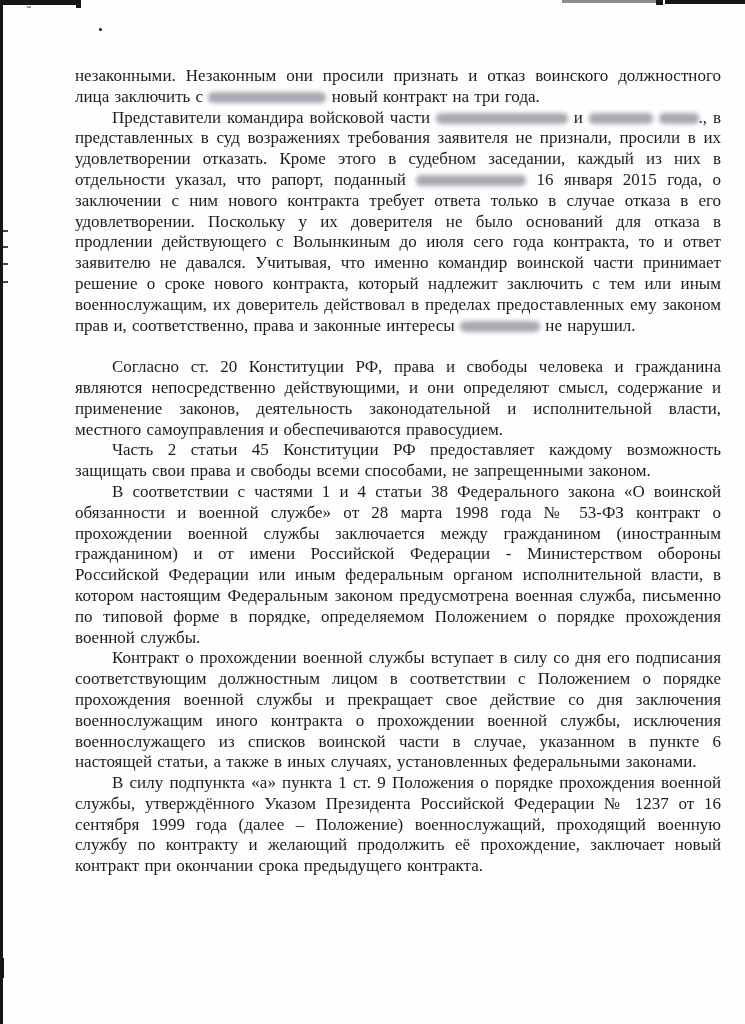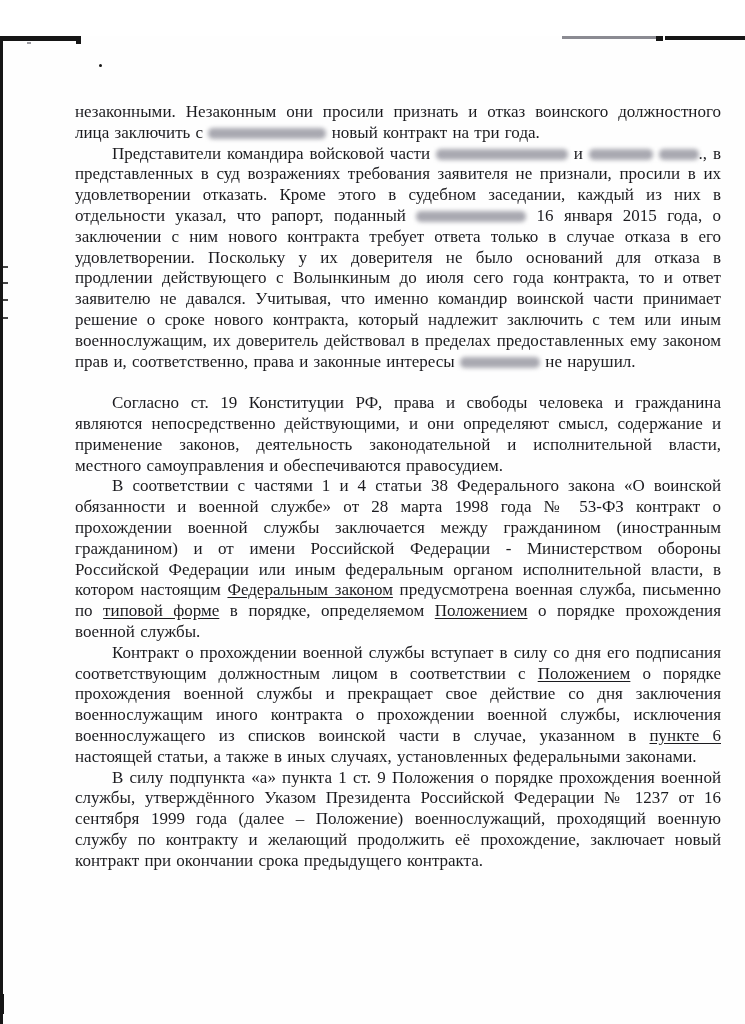--- a/index.html
+++ b/index.html
@@ -2,32 +2,32 @@
 <html style="--paper: #fefefe; --ink: #1b1b1f; --redact: #a9a9b1; --edge: #161616; --edgegray: #8b8b92;"><head>
 <meta charset="utf-8">
 <style>
   html, body { margin:0; padding:0; }
   body {
     width:745px; height:1024px; position:relative; overflow:hidden;
     background:#ffffff;
     font-family:"Liberation Serif","DejaVu Serif",serif;
   }
   .page {
-    position:absolute; inset:0; background:var(--paper,#fefefe);margin-top:36px;
+    position:absolute; inset:0; background:var(--paper,#fefefe);
   }
   .text-block {
     position:absolute; left:75px; top:66px; width:646px;
     color:var(--ink,#1b1b1f);
     font-size:17px; line-height:20.8px;
     text-align:justify; word-spacing:1px;
   }
   p.para { margin:0; padding:0; }
   p.para.indent { text-indent:37px; }
   p.para.gap { margin-bottom:20.8px; }
-  .ul { text-decoration:underline; text-underline-offset:2px; }
+  .ul { text-underline-offset:2px; }
   .redact {
     display:inline-block; height:11px; border-radius:5px;
     background:var(--redact,#a9a9b1);
     filter:blur(2.3px);
     transform:translateY(1px);
   }
   
   .artifact { position:absolute; pointer-events:none; }
   .tl-bar   { left:0; top:0; width:78px; height:5px; background:var(--edge,#161616); }
   .tl-tick  { left:76px; top:0; width:5px; height:8px; background:var(--edge,#161616); }
@@ -42,21 +42,22 @@
   .bl-mark  { left:0; top:958px; width:4px; height:20px; background:var(--edge,#161616); }
 </style>
 </head>
 <body>
 
 <div class="page">
 
   <div class="text-block">
       <p class="para">незаконными. Незаконным они просили признать и отказ воинского должностного лица заключить с <span class="redact" style="width: 118px;"></span> новый контракт на три года.</p>
       <p class="para indent gap">Представители командира войсковой части <span class="redact" style="width: 132px;"></span> и <span class="redact" style="width: 64px;"></span> <span class="redact" style="width: 40px;"></span>., в представленных в суд возражениях требования заявителя не признали, просили в их удовлетворении отказать. Кроме этого в судебном заседании, каждый из них в отдельности указал, что рапорт, поданный <span class="redact" style="width: 110px;"></span> 16 января 2015 года, о заключении с ним  нового контракта требует ответа только в случае отказа в его удовлетворении. Поскольку у их доверителя не было оснований для отказа в продлении действующего с Волынкиным до июля сего года контракта, то и  ответ заявителю не давался. Учитывая, что именно командир воинской части принимает решение о сроке нового контракта, который надлежит заключить с тем или иным военнослужащим, их доверитель действовал в пределах предоставленных ему законом прав и, соответственно, права и законные интересы <span class="redact" style="width: 80px;"></span> не нарушил.</p>
-      <p class="para indent">Согласно ст. 19 Конституции РФ, права и свободы человека и гражданина являются непосредственно действующими, и они определяют смысл, содержание и применение законов, деятельность законодательной и исполнительной власти, местного самоуправления и обеспечиваются правосудием.</p>
+      <p class="para indent">Согласно ст. 20 Конституции РФ, права и свободы человека и гражданина являются непосредственно действующими, и они определяют смысл, содержание и применение законов, деятельность законодательной и исполнительной власти, местного самоуправления и обеспечиваются правосудием.</p>
+      <p class="para indent">Часть 2 статьи 45 Конституции РФ предоставляет каждому возможность защищать свои права и свободы всеми способами, не запрещенными законом.</p>
       <p class="para indent">В соответствии с частями 1 и 4 статьи 38 Федерального закона «О воинской обязанности и военной службе» от 28 марта 1998 года № 53-ФЗ контракт о прохождении военной службы заключается между гражданином (иностранным гражданином) и от имени Российской Федерации - Министерством обороны Российской Федерации или иным федеральным органом исполнительной власти, в котором настоящим <span class="ul">Федеральным законом</span> предусмотрена военная служба, письменно по <span class="ul">типовой форме</span> в порядке,  определяемом <span class="ul">Положением</span> о  порядке прохождения военной службы.</p>
       <p class="para indent">Контракт о прохождении военной службы вступает в силу со дня его подписания соответствующим должностным лицом в соответствии с <span class="ul">Положением</span> о порядке прохождения военной службы и прекращает свое действие со дня заключения военнослужащим иного контракта о прохождении военной службы, исключения военнослужащего из списков воинской части в случае, указанном в <span class="ul">пункте 6</span> настоящей статьи, а также в иных случаях, установленных федеральными законами.</p>
       <p class="para indent">В силу подпункта «а» пункта 1 ст. 9 Положения о порядке прохождения военной службы, утверждённого Указом Президента Российской Федерации № 1237 от 16 сентября 1999 года (далее – Положение) военнослужащий, проходящий военную службу по контракту и желающий продолжить её прохождение, заключает новый контракт при окончании срока предыдущего контракта.</p>
     </div>
 
   <div class="artifact tl-bar"></div>
   <div class="artifact tl-tick"></div>
   <div class="artifact tl-dot2"></div>
   <div class="artifact tl-speck"></div>
   <div class="artifact tr-gray"></div>

